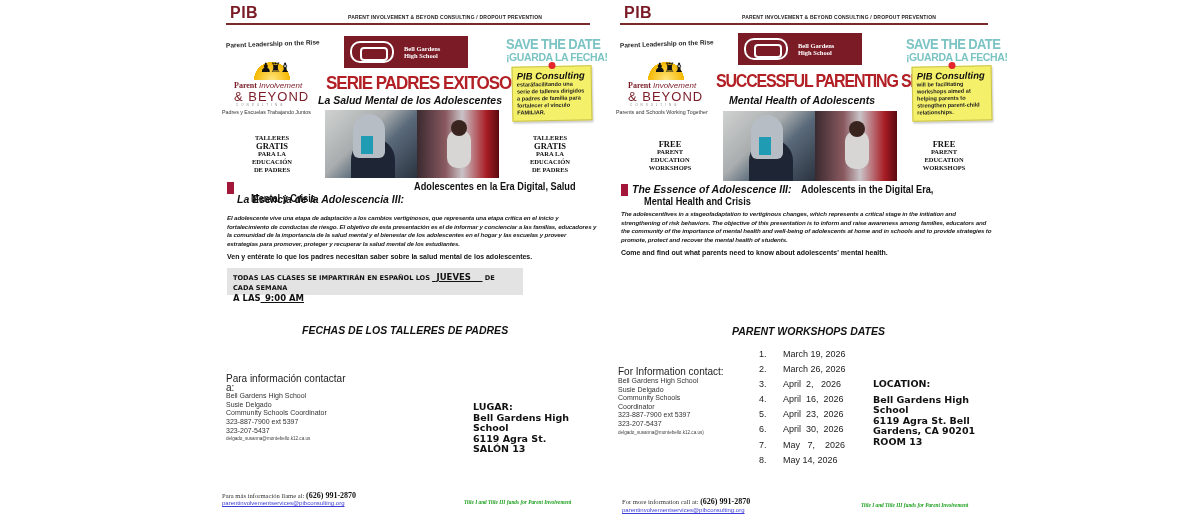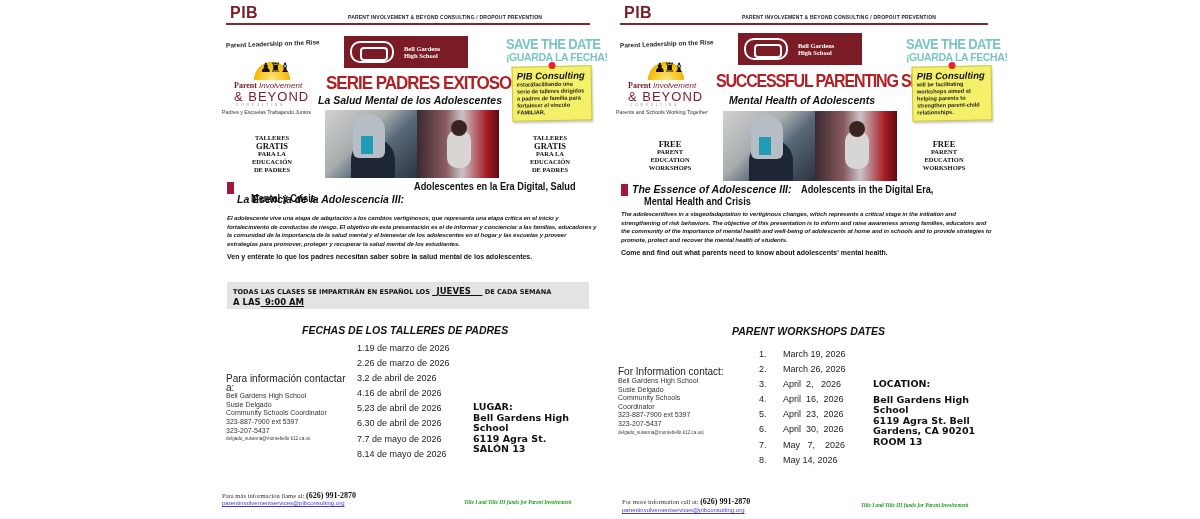--- a/index.html
+++ b/index.html
@@ -154,49 +154,39 @@
   </div>
 
   <div class="ess-bar" style="top:182px;left:5px;"></div>
   <div class="ess-title" style="top:193px;left:15px;">La Esencia de la Adolescencia III:</div>
   <div class="ess-right" style="top:181px;left:192px;">Adolescentes en la Era Digital, Salud</div>
   <div class="ess-sub" style="top:193px;left:29px;">Mental y Crisis</div>
 
   <div class="desc" style="top:214px;left:5px;width:370px;">El adolescente vive una etapa de adaptación a los cambios vertiginosos, que representa una etapa crítica en el inicio y fortalecimiento de conductas de riesgo. El objetivo de esta presentación es el de informar y concienciar a las familias, educadores y la comunidad de la importancia de la salud mental y el bienestar de los adolescentes en el hogar y las escuelas y proveer estrategias para promover, proteger y recuperar la salud mental de los estudiantes.</div>
   <div class="cta" style="top:252px;left:5px;">Ven y entérate lo que los padres necesitan saber sobre la salud mental de los adolescentes.</div>
 
-  <div class="sched" style="top:282px;left:5px;width:362px;height:27px;">
+  <div class="sched" style="top:268px;left:5px;width:296px;height:27px;">
     <span>TODAS LAS CLASES SE IMPARTIRÁN EN ESPAÑOL LOS</span>
     <u>_JUEVES __</u>
     <span>DE CADA SEMANA</span><br>
     <span class="up">A LAS</span><u>_9:00 AM</u>
   </div>
 
   <div class="dates-title" style="top:324px;left:80px;">FECHAS DE LOS TALLERES DE PADRES</div>
 
   <div class="contact" style="top:375px;left:4px;width:120px;">
     <div class="head">Para información contactar a:</div>
     <div>Bell Gardens High School</div>
     <div>Susie Delgado</div>
     <div>Community Schools Coordinator</div>
     <div>323-887-7900 ext 5397</div>
     <div>323-207-5437</div>
     <div class="email">delgado_susanna@montebello.k12.ca.us</div>
   </div>
 
-  <ul class="dates" style="top:341px;left:135px;">
-    <li>1.19 de marzo de 2026</li>
-    <li>2.26 de marzo de 2026</li>
-    <li>3.2 de abril de 2026</li>
-    <li>4.16 de abril de 2026</li>
-    <li>5.23 de abril de 2026</li>
-    <li>6.30 de abril de 2026</li>
-    <li>7.7 de mayo de 2026</li>
-    <li>8.14 de mayo de 2026</li>
-  </ul>
 
   <div class="loc" style="top:382px;left:251px;margin-top:20px;">
     <div>LUGAR:</div>
     <div>Bell Gardens High School</div>
     <div>6119 Agra St.</div>
     <div>SALÓN 13</div>
   </div>
 
   <div class="foot" style="top:491px;left:0px;">
     <span>Para más información llame al:</span> <b>(626) 991-2870</b>

